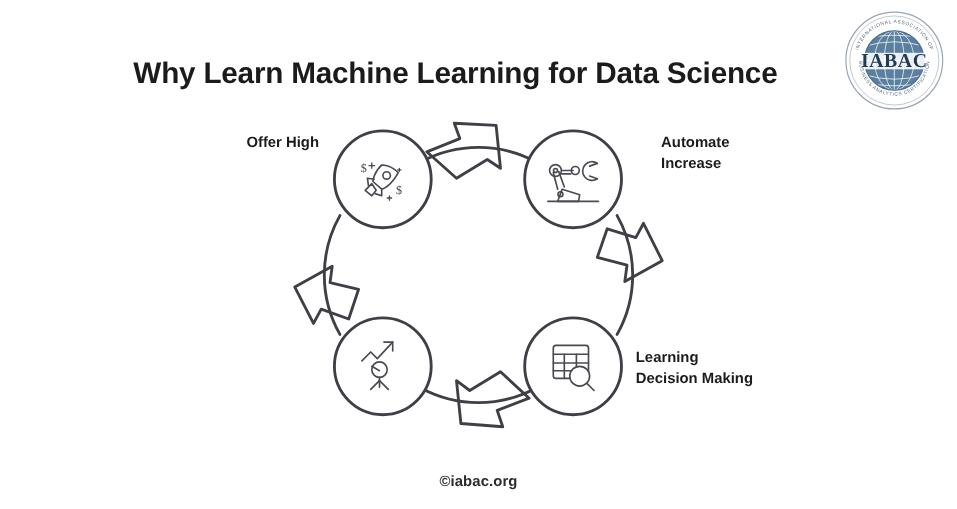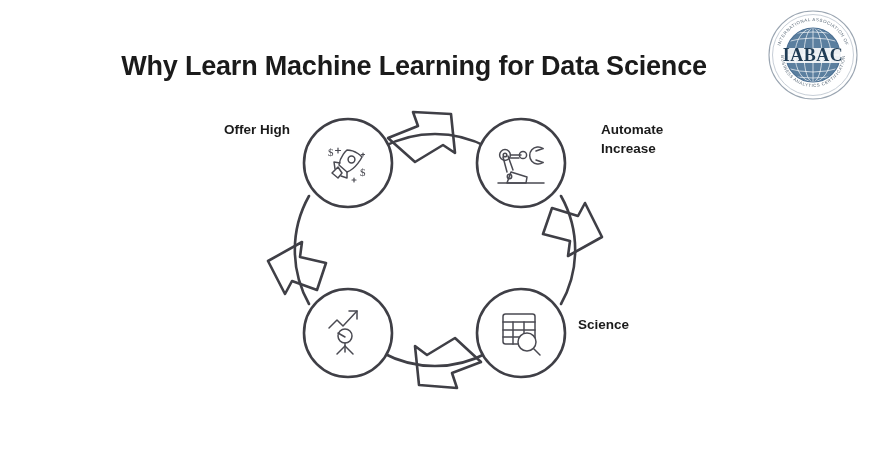--- a/index.html
+++ b/index.html
@@ -279,20 +279,22 @@
   <div id="label-offer-high-pay" class="node-label label-right-align">
     <div>Offer High</div>
   </div>
 
   <div id="label-automate-processes" class="node-label label-left-align">
     <div>Automate</div>
     <div>Increase</div>
   </div>
 
   <div id="label-improve-decision-making" class="node-label label-left-align">
-    <div>Science</div>
+    <div>Learning</div>
+    <div>Decision Making</div>
   </div>
 
   <div id="label-increase-demand" class="node-label label-right-align">
   </div>
 
+  <div id="footer">©iabac.org</div>
 
 </div>
 
 </body></html>

